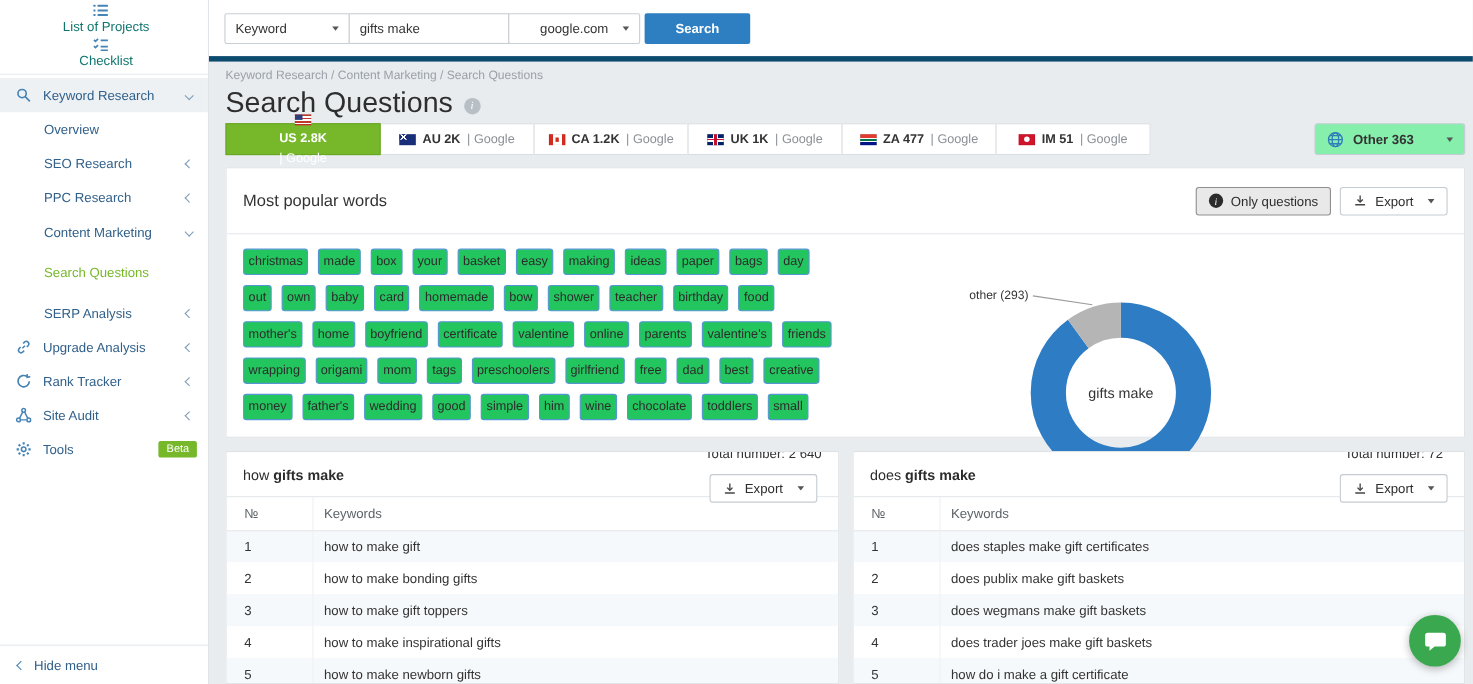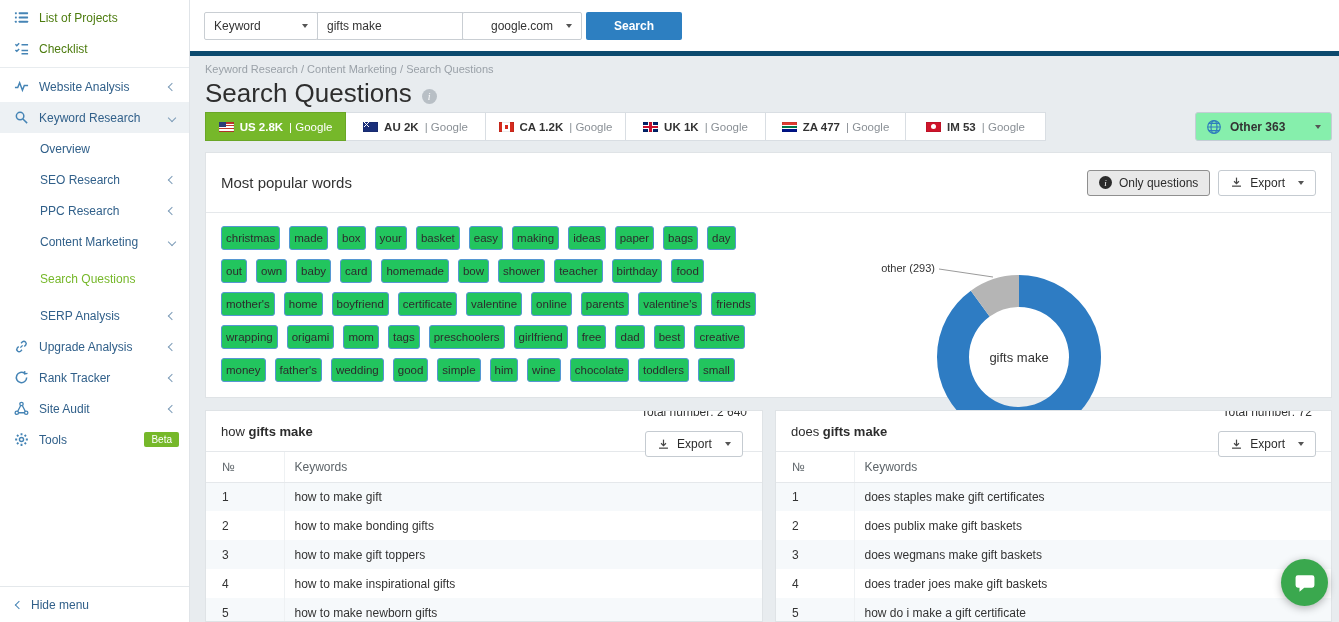--- a/index.html
+++ b/index.html
@@ -2,21 +2,21 @@
 <html><head>
 <meta charset="utf-8">
 <style>
   * { margin:0; padding:0; box-sizing:border-box; }
   html,body { width:1339px; height:622px; }
   body { font-family:"Liberation Sans", sans-serif; background:#e8ecef; position:relative; overflow:hidden; color:#333; }
 
   
   .sidebar { position:absolute; left:0; top:0; width:190px; height:622px; background:#fff; border-right:1px solid #e0e4e8; z-index:5; padding-top:2px; }
   .sb-item { display:flex; align-items:center; height:31px; padding:0 10px 0 14px; font-size:12px; color:#31608a; cursor:pointer; }
-  .sb-item.linkstyle { color:#4d7c0f; }
+  .sb-item.linkstyle { color:#0f766e;flex-direction:column; }
   .sb-item.active { background:#edf1f4; }
   .sb-item.selected { color:#76b82a; }
   .sb-item.lvl1 { padding-left:40px; }
   .sb-item.lvl2 { padding-left:40px; margin:6px 0; }
   .sb-icon { width:15px; height:15px; margin-right:10px; flex:none; color:#4584b5; }
   .sb-icon svg { width:15px; height:15px; display:block; }
   .sb-divider { height:1px; background:#e8ecef; margin:3px 0; }
   .chev { width:6px; height:6px; border-left:1.5px solid #7d9cb8; border-bottom:1.5px solid #7d9cb8; display:inline-block; flex:none; }
   .chev-left { transform:rotate(45deg); }
   .chev-down { transform:rotate(-45deg); }
@@ -41,21 +41,21 @@
   
   .breadcrumb { position:absolute; left:205px; top:63px; font-size:11px; color:#9aa1a8; }
   .page-title-row { position:absolute; left:205px; top:78px; display:flex; align-items:center; gap:10px; }
   .page-title { font-size:26px; font-weight:500; color:#2e2e2e; }
   .info-circle { width:15px; height:15px; border-radius:50%; background:#b8bfc5; color:#fff; font-size:10px; font-style:italic; font-family:"Liberation Serif", serif; display:inline-flex; align-items:center; justify-content:center; cursor:pointer; margin-top:6px; }
 
   
   .tabs-row { position:absolute; left:205px; top:112px; right:7px; height:29px; }
   .country-tabs { display:flex; float:left; }
   .ctab { width:141px; height:29px; background:#fff; border:1px solid #d9dee3; margin-left:-1px; display:flex; align-items:center; justify-content:center; gap:6px; font-size:11.5px; cursor:pointer; }
-  .ctab:first-child { margin-left:0; }
+  .ctab:first-child { margin-left:0;flex-direction:column; }
   .ctab b { color:#333; font-weight:bold; }
   .ctab .tab-rest { color:#8a9096; }
   .ctab.selected { background:#76b82a; border-color:#6aa626; z-index:1; }
   .ctab.selected b, .ctab.selected .tab-rest { color:#fff; }
   .other-select { float:right; width:137px; height:29px; background:#86efac; border:1px solid #c4cdd5; border-radius:3px; display:flex; align-items:center; gap:8px; padding:0 10px; font-size:12px; cursor:pointer; }
   .other-select b { color:#333; }
   .other-select .caret { margin-left:auto; }
   .globe-icon svg { width:16px; height:16px; display:block; }
 
   .flag { width:15px; height:10px; display:inline-block; position:relative; flex:none; box-shadow:inset 0 0 0 0.5px rgba(0,0,0,.15); overflow:hidden; }
@@ -142,29 +142,20 @@
             <g fill="none" stroke="currentColor" stroke-width="1.6">
               <path d="M1.5 3.5 l1.5 1.5 2.5-2.5"></path>
               <path d="M1.5 9.5 l1.5 1.5 2.5-2.5"></path>
               <path d="M8 4 h7 M8 10 h7 M8 13.5 h7"></path>
             </g>
           </svg>
         </span>
         <span>Checklist</span>
       </div>
       <div class="sb-divider"></div>
-      <div class="sb-item">
-        <span class="sb-icon">
-          <svg viewBox="0 0 16 16">
-            <path fill="none" stroke="currentColor" stroke-width="1.6" d="M1 9 h3 l2-5 3 8 2-5 h4"></path>
-          </svg>
-        </span>
-        <span>Website Analysis</span>
-        <span class="chev chev-left"></span>
-      </div>
       <div class="sb-item active">
         <span class="sb-icon">
           <svg viewBox="0 0 16 16">
             <g fill="none" stroke="currentColor" stroke-width="1.6">
               <circle cx="6.5" cy="6.5" r="4"></circle>
               <path d="M9.5 9.5 L14 14"></path>
             </g>
           </svg>
         </span>
         <span>Keyword Research</span>
@@ -293,21 +284,21 @@
         <b>UK 1K</b>
         <span class="tab-rest">| Google</span>
       </div>
       <div class="ctab">
         <span class="flag flag-za"></span>
         <b>ZA 477</b>
         <span class="tab-rest">| Google</span>
       </div>
       <div class="ctab">
         <span class="flag flag-im"></span>
-        <b>IM 53</b>
+        <b>IM 51</b>
         <span class="tab-rest">| Google</span>
       </div>
     </div>
   <div class="other-select">
     <span class="globe-icon">
       <svg viewBox="0 0 16 16">
           <g fill="none" stroke="#2e7dbd" stroke-width="1.2">
             <circle cx="8" cy="8" r="6.3"></circle>
             <ellipse cx="8" cy="8" rx="3" ry="6.3"></ellipse>
             <path d="M1.7 8 h12.6 M2.8 4.3 h10.4 M2.8 11.7 h10.4"></path>

